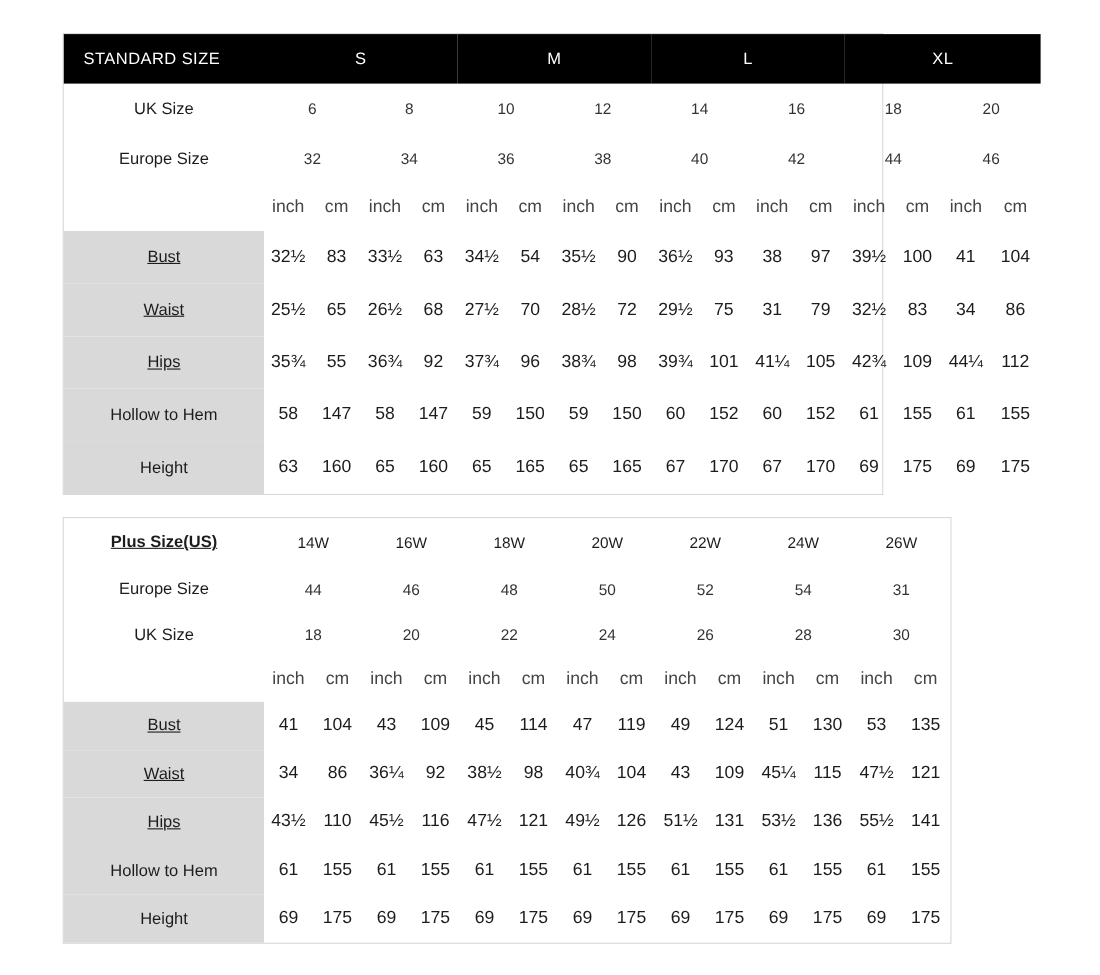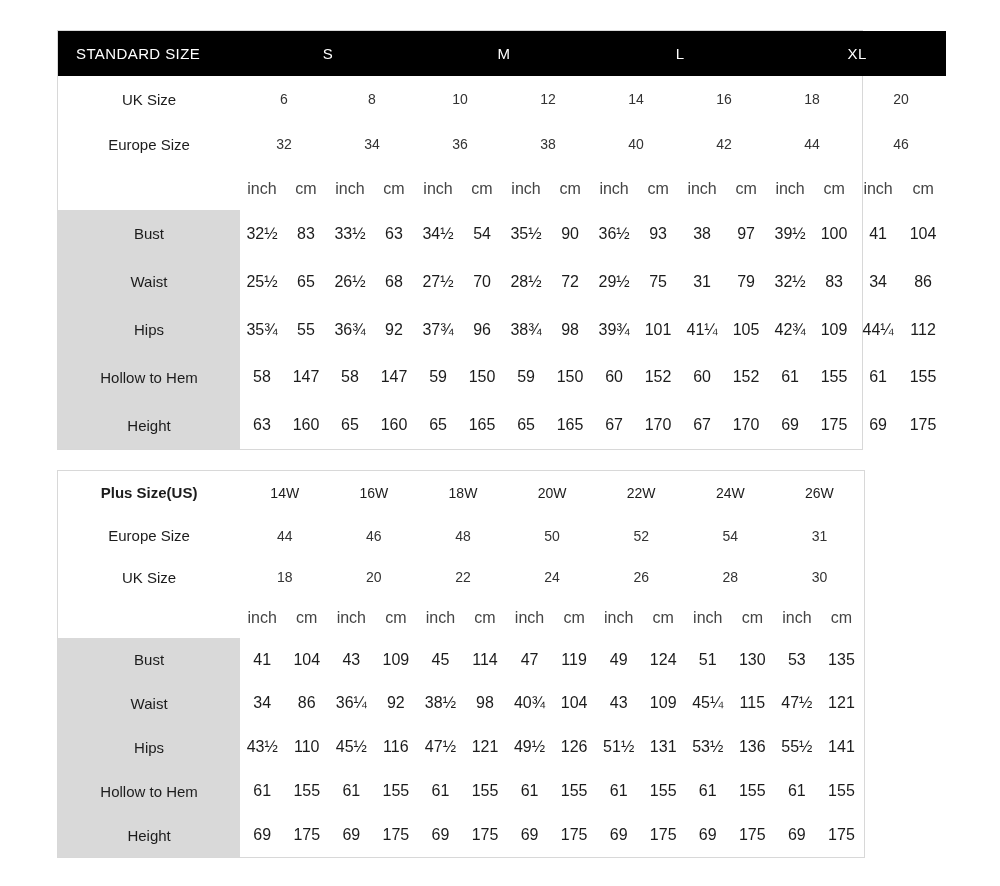--- a/index.html
+++ b/index.html
@@ -18,21 +18,21 @@
 
   .chart {
     position: absolute;
     box-sizing: border-box;
   }
 
   
   #standard-chart {
     left: 57px;
     top: 30px;
-    width: 806px;
+    width: 746px;
     height: 420px;
     border: 1px solid #d8d8d8;
     background: #fff;
   }
   #plus-chart {
     left: 57px;
     top: 470px;
     width: 808px;
     height: 388px;
     border: 1px solid #d8d8d8;
@@ -70,20 +70,21 @@
   }
 
   
   .rowlabel {
     font-size: 15px;
     color: #1c1c1c;
     text-align: center;
   }
   .rowlabel-b {
     font-weight: bold;
+    text-decoration: underline;
   }
 
   
   .shade {
     background: #d9d9d9;
   }
 
   .num {
     font-size: 16px;
     color: #1c1c1c;
@@ -107,20 +108,21 @@
 
   
   .plus-hdr td {
     font-size: 14px;
     color: #1c1c1c;
     height: 40px;
   }
   .plus-hdr td.plus-hdr-label {
     font-weight: bold;
     font-size: 15px;
+    text-decoration: underline;
   }
   .plus-top-border td { border-top: 2px solid #111; }
 </style>
 </head>
 <body>
 
 <div class="chart" id="standard-chart">
   <table class="size-table">
     <colgroup>
       <col style="width:182px">

